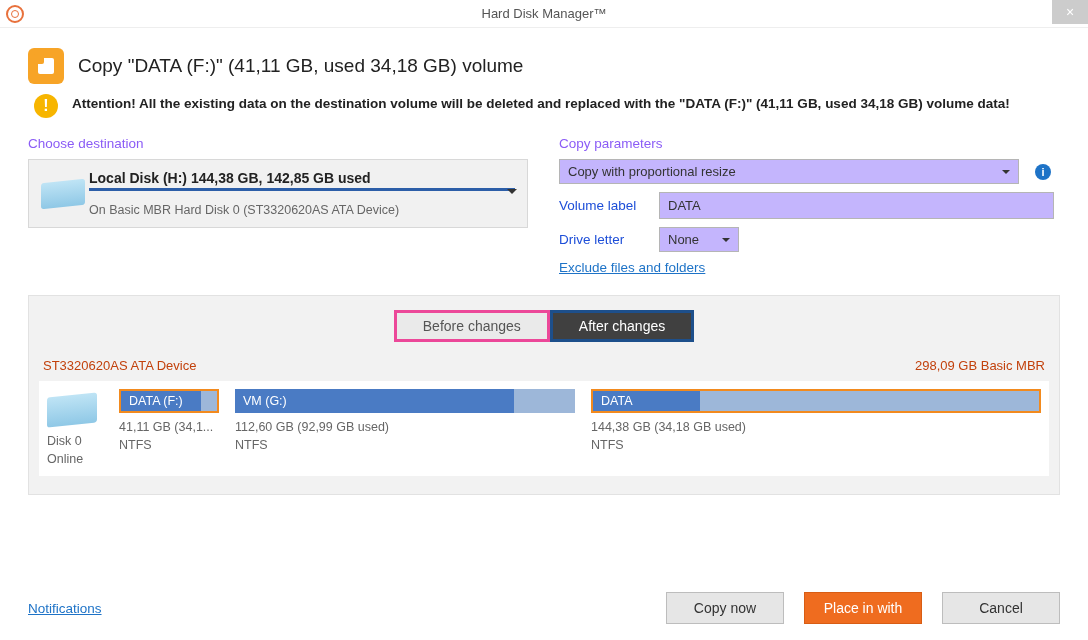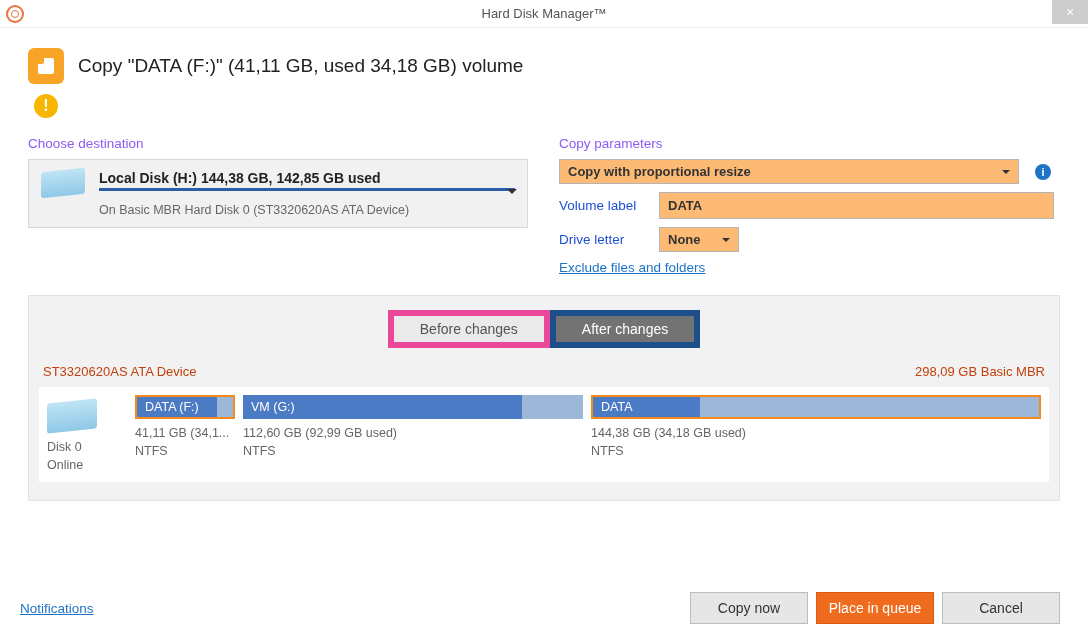--- a/index.html
+++ b/index.html
@@ -23,65 +23,65 @@
 
 .warning-row { display:flex; align-items:flex-start; gap:14px; margin-bottom:18px; }
 .warn-icon { width:24px; height:24px; background:#f7b500; border-radius:50%; color:#fff; font-weight:bold; font-size:16px; display:flex; align-items:center; justify-content:center; flex-shrink:0; margin-left:6px; }
 .warning-text { font-weight:bold; color:#222; font-size:13.5px; line-height:1.45; }
 
 .two-col { display:flex; gap:30px; }
 .col { flex:1; }
 
 .section-label { font-size:13.5px; color:#8b5cf6; margin-bottom:8px; }
 
-.dest-box { background:#f1f1f1; border:1px solid #d8d8d8; padding:10px 12px; display:flex; gap:14px; width:500px; position:relative; }
+.dest-box { background:#f1f1f1; border:1px solid #d8d8d8; padding:10px 12px; display:flex; align-items:center; gap:4px; width:500px; position:relative; }
 .dest-box .disk-icon { width:44px; height:26px; background:linear-gradient(#bfe4f5,#8fc8e6); border-radius:3px; transform:skewY(-6deg); flex-shrink:0; }
 .dest-info { flex:1; }
 .dest-title { font-weight:bold; color:#222; font-size:14px; margin-bottom:2px; }
 .dest-bar { height:3px; background:#2c5ea8; margin-bottom:6px; width:100%; }
 .dest-sub { color:#666; font-size:12.5px;margin-top:12px; }
 .dest-caret { position:absolute; right:10px; top:50%; transform:translateY(-50%); border:5px solid transparent; border-top-color:#333; }
 
 .param-row { display:flex; align-items:center; margin-bottom:8px; gap:10px; }
 .param-label { width:90px; color:#1d4ed8; font-size:13.5px; }
-.select-box, .input-box { border:1px solid #b5b5b5; background:#fdba74; padding:4px 8px; font-size:13px; color:#333; position:relative;font-weight:bold; }
+.select-box, .input-box { border:1px solid #b5b5b5; background:#c4b5fd; padding:4px 8px; font-size:13px; color:#333; position:relative; }
 .select-box { display:flex; align-items:center; justify-content:space-between; cursor:pointer; }
 .select-box .caret { border:4px solid transparent; border-top-color:#333; margin-left:8px; margin-top:4px; }
 .copy-mode { width:460px; }
 .info-icon { width:16px; height:16px; background:#1e73c7; color:#fff; border-radius:50%; font-size:11px; font-weight:bold; display:inline-flex; align-items:center; justify-content:center; margin-left:6px; flex-shrink:0; cursor:pointer; }
 .vol-input { width:395px; padding:5px 8px; }
 .drive-select { width:80px; }
 
 .link { color:#1e73c7; text-decoration:underline; cursor:pointer; font-size:13.5px; }
 
 .diagram-panel { background:#f2f2f2; border:1px solid #e2e2e2; margin-top:20px; padding:14px 10px 18px 10px; }
 
 .tab-row { display:flex; justify-content:center; margin-bottom:16px; }
-.tab { padding:5px 26px; font-size:14px; border:6px solid #ec4899; cursor:pointer; }
+.tab { padding:5px 26px; font-size:14px; border:3px solid #ec4899; cursor:pointer; }
 .tab.inactive { background:#eaeaea; color:#555; }
-.tab.active { background:#737373; color:#fff; border-color:#1d4f8b; }
+.tab.active { background:#404040; color:#fff; border-color:#1d4f8b; }
 
 .device-row { display:flex; justify-content:space-between; color:#c2410c; font-size:13px; padding:0 4px 8px 4px; }
 
 .disk-row { background:#fff; padding:8px 8px; display:flex; gap:8px; align-items:flex-start; }
 .disk-label { width:80px; padding-top:6px; }
 .disk-label .disk-icon2 { width:50px; height:30px; background:linear-gradient(#bfe4f5,#8fc8e6); border-radius:3px; transform:skewY(-6deg); margin-bottom:8px; }
 .disk-label .dl-text { color:#666; font-size:12.5px; line-height:1.4; }
 
-.parts { display:flex; gap:8px; flex:1; }
+.parts { display:flex; gap:16px; flex:1; }
 .part { display:flex; flex-direction:column; }
 .part-bar { height:24px; position:relative; display:flex; align-items:center; margin-bottom:6px; }
 .part-bar.highlighted { border:2px solid #f28a1e; }
 .part-bar .fill { height:100%; background:#4a7bc4; }
 .part-bar .rest { height:100%; background:#9db7d9; flex:1; }
 .part-bar .label { position:absolute; left:8px; color:#fff; font-size:12.5px; font-weight:500; }
 .part-meta { color:#666; font-size:12.5px; line-height:1.4; white-space:nowrap; overflow:hidden; text-overflow:ellipsis; }
 
-.footer { position:absolute; bottom:16px; left:20px; right:28px; display:flex; align-items:center; justify-content:space-between; }
-.footer-buttons { display:flex; gap:8px; }
+.footer { position:absolute; bottom:16px; left:28px; right:28px; display:flex; align-items:center; justify-content:space-between; }
+.footer-buttons { display:flex; gap:20px; }
 .btn { padding:7px 0; width:118px; text-align:center; font-size:14px; border:1px solid #bdbdbd; background:#e6e6e6; cursor:pointer; color:#333; }
 .btn.primary { background:#ef6c1f; border-color:#d85d14; color:#fff; }
 </style>
 </head>
 <body>
 
 <div class="titlebar">
   <div class="app-icon"></div>
   <div class="title">Hard Disk Manager™</div>
   <div class="close">×</div>
@@ -91,20 +91,21 @@
 
   <div class="header-row">
     <div class="header-icon">
         <div class="inner"></div>
       </div>
     <div class="header-title">Copy "DATA (F:)" (41,11 GB, used 34,18 GB) volume</div>
   </div>
 
   <div class="warning-row">
     <div class="warn-icon">!</div>
+    <div class="warning-text">Attention! All the existing data on the destination volume will be deleted and replaced with the "DATA (F:)" (41,11 GB, used 34,18 GB) volume data!</div>
   </div>
 
   <div class="two-col">
     <div class="col">
       <div class="section-label">Choose destination</div>
       <div class="dest-box">
         <div class="disk-icon"></div>
         <div class="dest-info">
           <div class="dest-title">Local Disk (H:) 144,38 GB, 142,85 GB used</div>
           <div class="dest-bar"></div>
@@ -194,16 +195,16 @@
         </div>
     </div>
   </div>
 
 </div>
 
 <div class="footer">
   <span class="link">Notifications</span>
   <div class="footer-buttons">
     <div class="btn">Copy now</div>
-    <div class="btn primary">Place in queue</div>
+    <div class="btn primary">Place in with</div>
     <div class="btn">Cancel</div>
   </div>
 </div>
 
 </body></html>

